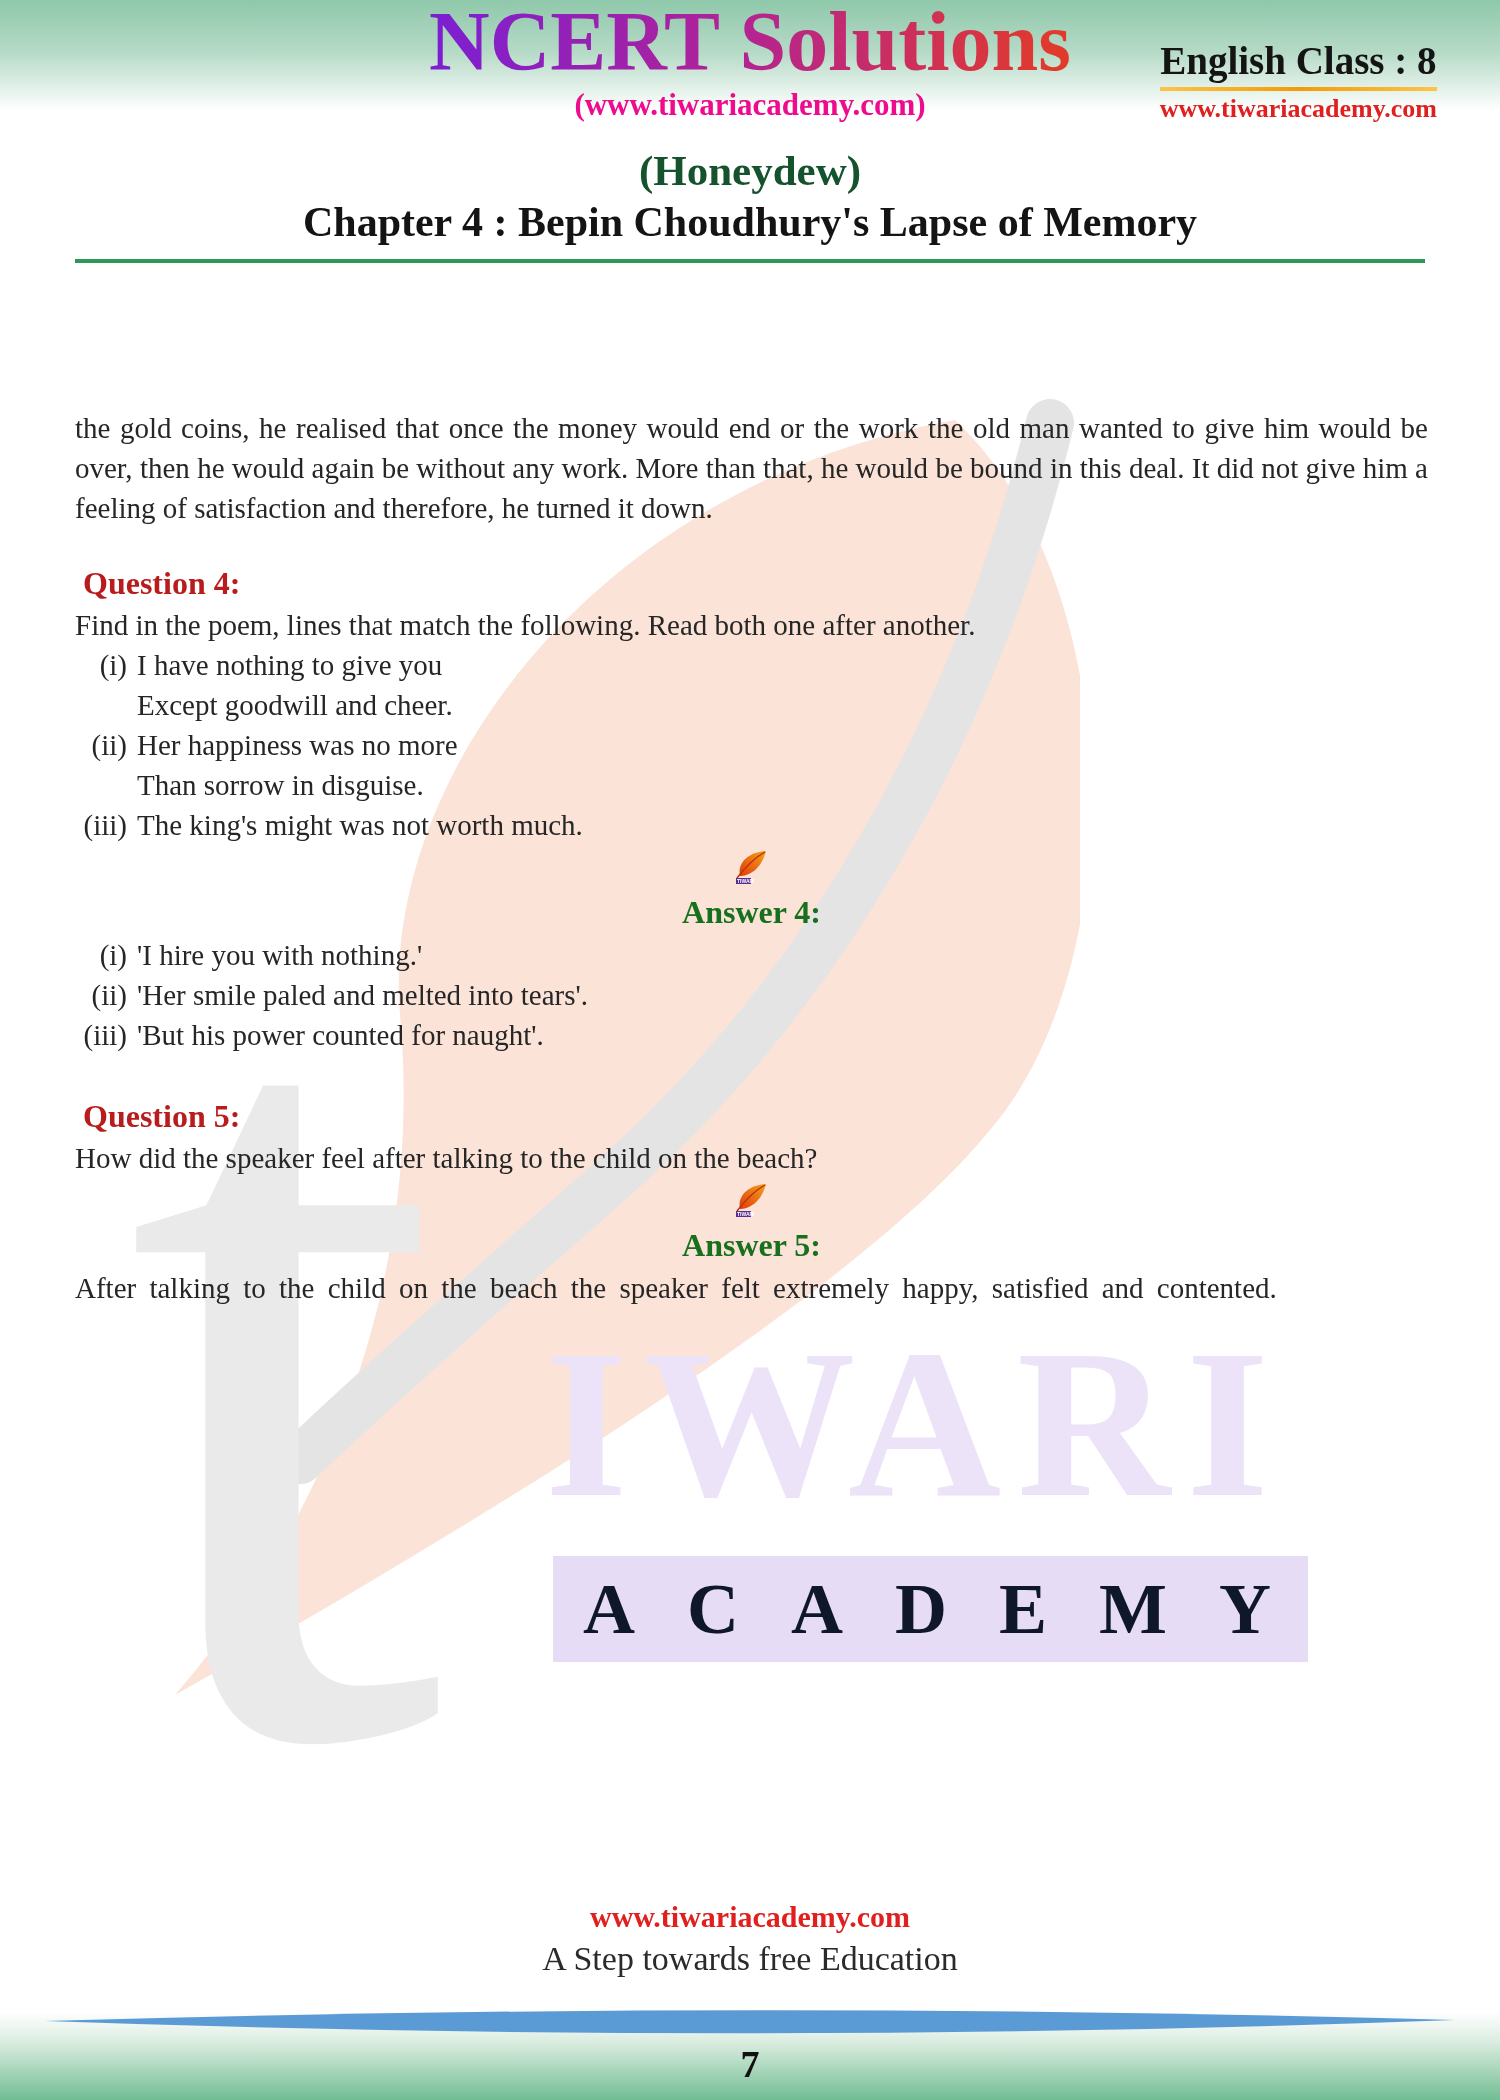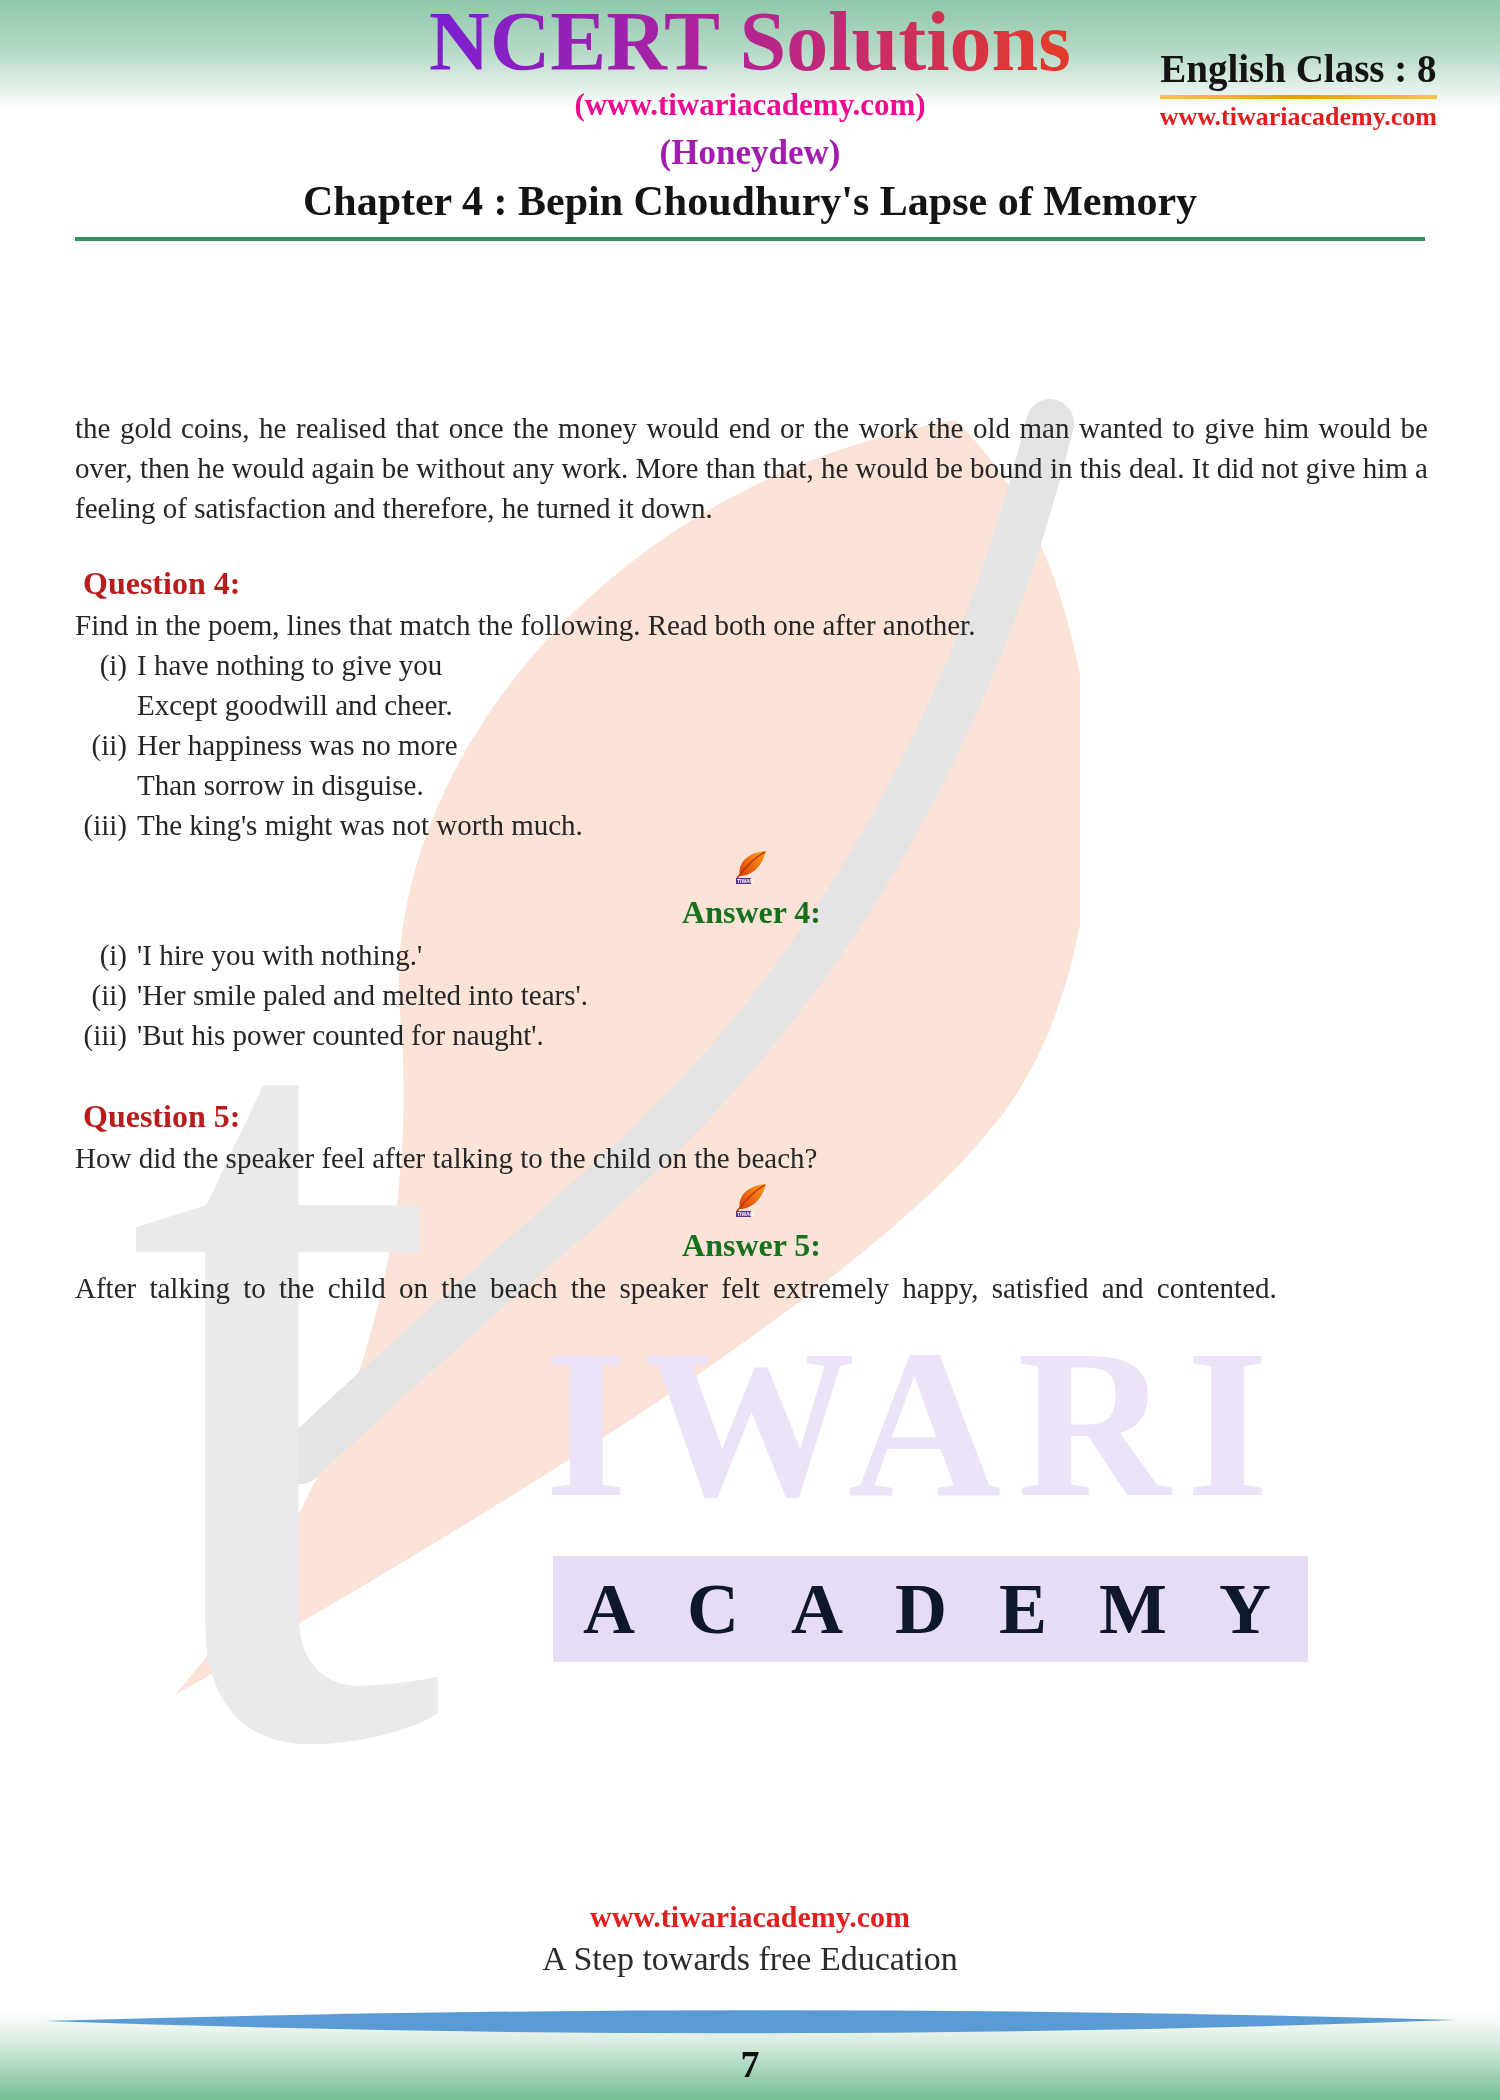--- a/index.html
+++ b/index.html
@@ -18,30 +18,30 @@
   .wm-t{position:absolute;left:125px;top:770px;z-index:0;font-size:1150px;line-height:1;
         color:#eaeaea;font-weight:normal;}
   .wm-iwari{position:absolute;left:545px;top:1318px;z-index:0;font-size:212px;font-weight:bold;
         color:#ece3f8;letter-spacing:16px;line-height:1;}
   .wm-academy{position:absolute;left:553px;top:1556px;width:755px;height:106px;z-index:0;
         background:#e7dcf6;color:#0f172a;font-size:72px;font-weight:bold;letter-spacing:52px;
         text-align:center;line-height:106px;text-indent:30px;}
 
   
   header{position:absolute;top:0;left:0;right:0;z-index:3;text-align:center;}
-  .hdr-right{position:absolute;top:48px;right:63px;}
+  .hdr-right{position:absolute;top:40px;right:63px;}
   .class-label{font-size:39px;font-weight:bold;color:#141414;line-height:1.1;}
   .yellow-line{height:4px;margin:4px 0 4px;background:linear-gradient(90deg,#fbc44a,#f29c05 50%,#fbc44a);}
   .hdr-url{display:block;font-size:26px;font-weight:bold;color:#e01f1f;text-decoration:none;line-height:1.1;}
   .title-wrap{line-height:0;}
   .title{display:inline-block;margin:0;font-size:84px;font-weight:bold;line-height:1.0;
      background:linear-gradient(90deg,#7d1fd1 2%,#b32394 48%,#e23a2a 98%);
      -webkit-background-clip:text;background-clip:text;color:transparent;}
   .subtitle-url{font-size:31px;font-weight:bold;color:#ee0b8d;line-height:1.1;margin-top:4px;text-decoration:none;display:block;}
-  .book{font-size:35px;font-weight:bold;color:#a21caf;margin-top:12px;line-height:1.1;}
+  .book{font-size:43px;font-weight:bold;color:#14532d;margin-top:25px;line-height:1.1;}
   .chapter{font-size:42px;font-weight:bold;color:#141414;margin-top:4px;line-height:1.15;}
   .green-rule{height:4px;background:#2e9657;margin:12px 75px 0;}
 
   
   .content{position:absolute;top:408px;left:75px;right:72px;z-index:3;color:#262626;}
   .content p{margin:0;}
   .just{text-align:justify;}
   .body-txt{font-size:29px;line-height:40px;}
   .q-head{color:#b91c1c;font-size:32px;font-weight:bold;margin:38px 0 4px 8px;line-height:1.1;}
   .a-head{color:#17701d;font-size:32px;font-weight:bold;margin:4px 0 4px 0;line-height:1.15;

